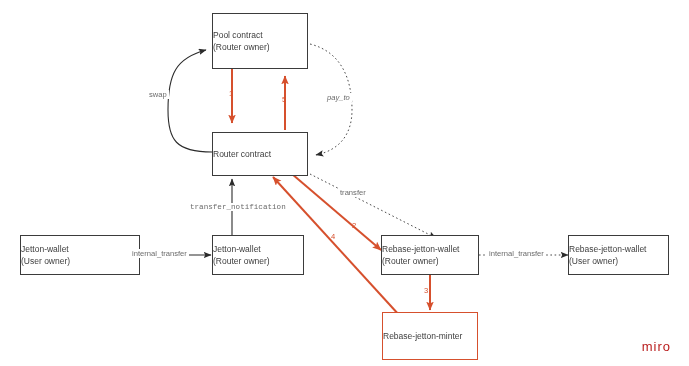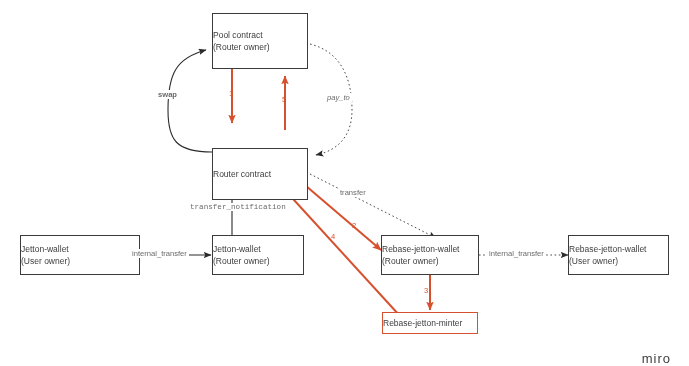--- a/index.html
+++ b/index.html
@@ -57,22 +57,22 @@
     font-size: 7.6px;
     background: transparent;
     padding: 0;
   }
   .edge-label.rot {
     background: transparent;
   }
   .watermark {
     position: absolute;
     right: 18px;
-    bottom: 0;
-    color: #404040;
+    bottom: 12px;
+    color: #b91c1c;
     font-size: 13px;
     letter-spacing: 1px;
     z-index: 7;
   }
 </style>
 </head>
 <body>
 
 <div id="canvas">
 
@@ -129,21 +129,21 @@
     <g>
       <path d="M479,255 L568,255" fill="none" stroke="#4a4a4a" stroke-width="1" stroke-dasharray="1.6 2.6" marker-end="url(#ah-black)"></path>
     </g>
   </svg>
 
   <div class="node" style="left:212px; top:13px; width:96px; height:56px;">
     <span>Pool contract</span>
     <span class="l2">(Router owner)</span>
   </div>
 
-  <div class="node" style="left:212px; top:148px; width:96px; height:52px;">
+  <div class="node" style="left:212px; top:132px; width:96px; height:44px;">
     <span>Router contract</span>
   </div>
 
   <div class="node" style="left:20px; top:235px; width:120px; height:40px;">
     <span>Jetton-wallet</span>
     <span class="l2">(User owner)</span>
   </div>
 
   <div class="node" style="left:212px; top:235px; width:92px; height:40px;">
     <span>Jetton-wallet</span>
@@ -153,25 +153,25 @@
   <div class="node" style="left:381px; top:235px; width:98px; height:40px;">
     <span>Rebase-jetton-wallet</span>
     <span class="l2">(Router owner)</span>
   </div>
 
   <div class="node" style="left:568px; top:235px; width:101px; height:40px;">
     <span>Rebase-jetton-wallet</span>
     <span class="l2">(User owner)</span>
   </div>
 
-  <div class="node accent" style="left:382px; top:312px; width:96px; height:22px;">
+  <div class="node accent" style="left:382px; top:312px; width:96px; height:48px;">
     <span>Rebase-jetton-minter</span>
   </div>
 
-  <div class="edge-label" style="left:156px; top:90px;font-weight:bold;">swap</div>
+  <div class="edge-label" style="left:147px; top:90px;">swap</div>
 
   <div class="edge-label" style="left:325px; top:93px;font-style:italic;">pay_to</div>
 
   <div class="edge-label num" style="left:229px; top:89px;">1</div>
 
   <div class="edge-label num" style="left:282px; top:95px;">5</div>
 
   <div class="edge-label" style="left:130px; top:249px;">internal_transfer</div>
 
   <div class="edge-label" style="left:188px; top:203px;font-family:Liberation Mono, monospace;">transfer_notification</div>

